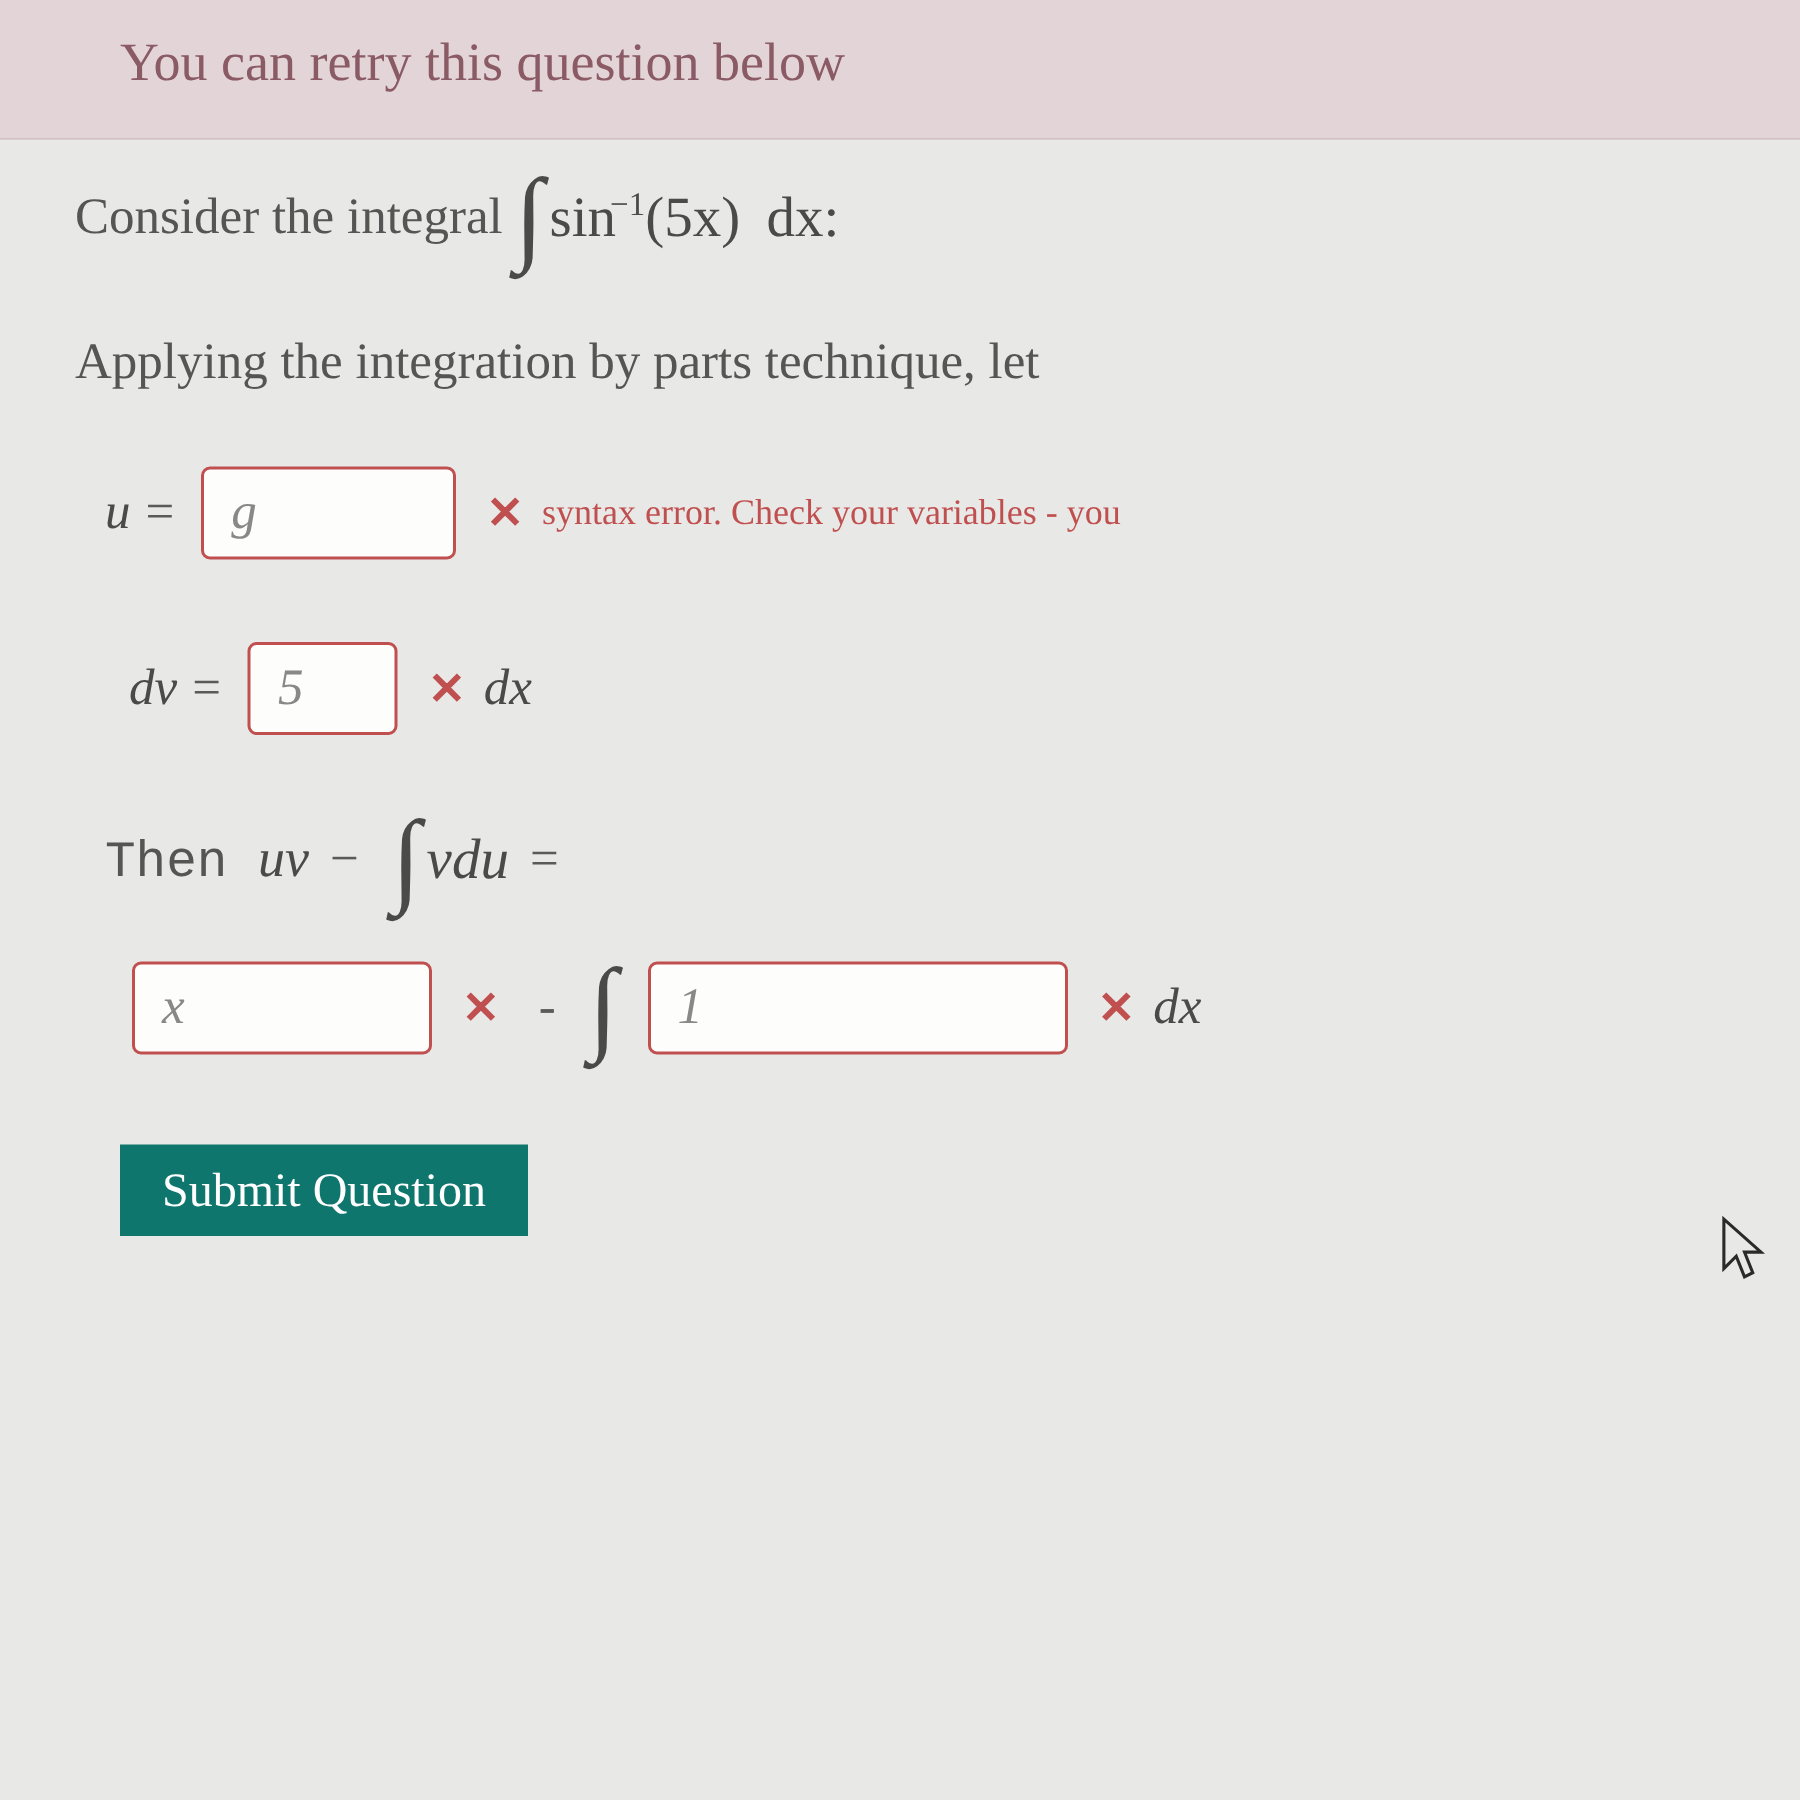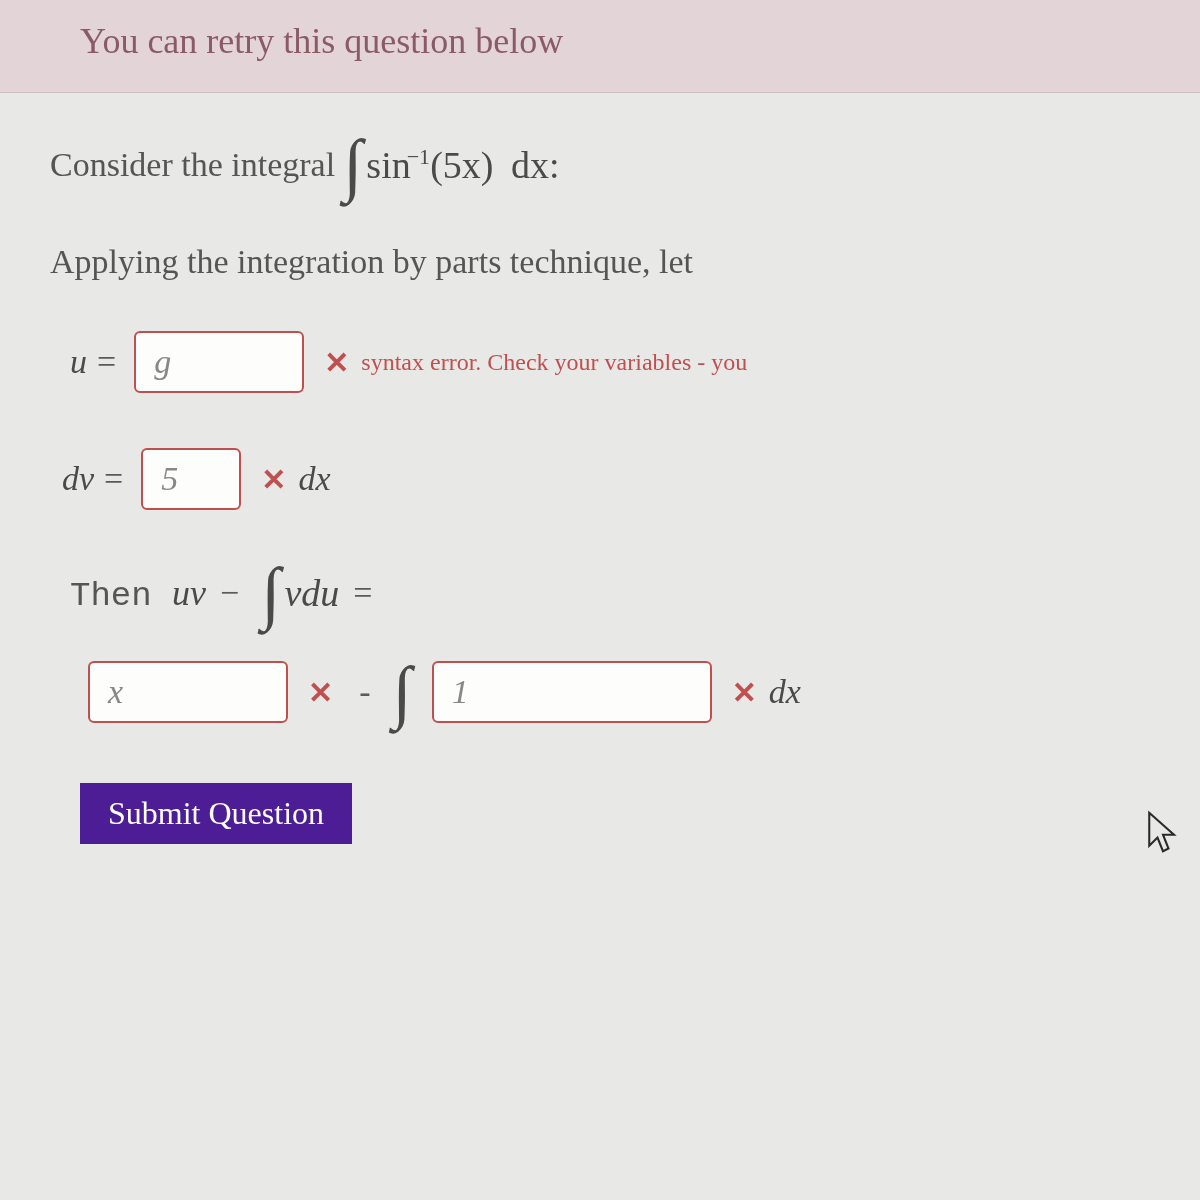--- a/index.html
+++ b/index.html
@@ -16,21 +16,21 @@
       color: #4a4a48;
     }
     .banner {
       background: #e3d4d7;
       padding: 20px 12px 30px 80px;
       font-size: 36px;
       color: #8a5a65;
       border-bottom: 1px solid #d0c0c4;
     }
     .content {
-      padding: 44px 30px 30px 50px;
+      padding: 24px 30px 30px 50px;
     }
     .line {
       display: flex;
       align-items: center;
       margin-bottom: 50px;
       font-size: 34px;
       color: #5a5a58;
       font-style: italic;
       font-family: 'Times New Roman', serif;
     }
@@ -102,32 +102,32 @@
     .var {
       font-style: italic;
       font-family: 'Times New Roman', serif;
       color: #4a4a48;
     }
     .eq {
       margin: 0 10px;
       font-style: normal;
     }
     .submit-btn {
-      background: #4c1d95;
+      background: #0f766e;
       color: #fff;
       border: none;
       padding: 12px 28px;
       font-size: 32px;
       font-family: Georgia, serif;
       cursor: pointer;
       margin-left: 30px;
       margin-top: 20px;
     }
     .row-u { margin-left: 20px; margin-bottom: 55px; }
-    .row-dv { margin-left: 12px; margin-bottom: 55px; }
+    .row-dv { margin-left: 36px; margin-bottom: 55px; }
     .row-then { margin-left: 20px; margin-bottom: 40px; }
     .row-result { margin-left: 30px; margin-bottom: 40px; }
     .minus {
       margin: 0 14px;
       font-style: normal;
     }
     .row-apply {
     }
     .cursor-icon {
       position: absolute;

